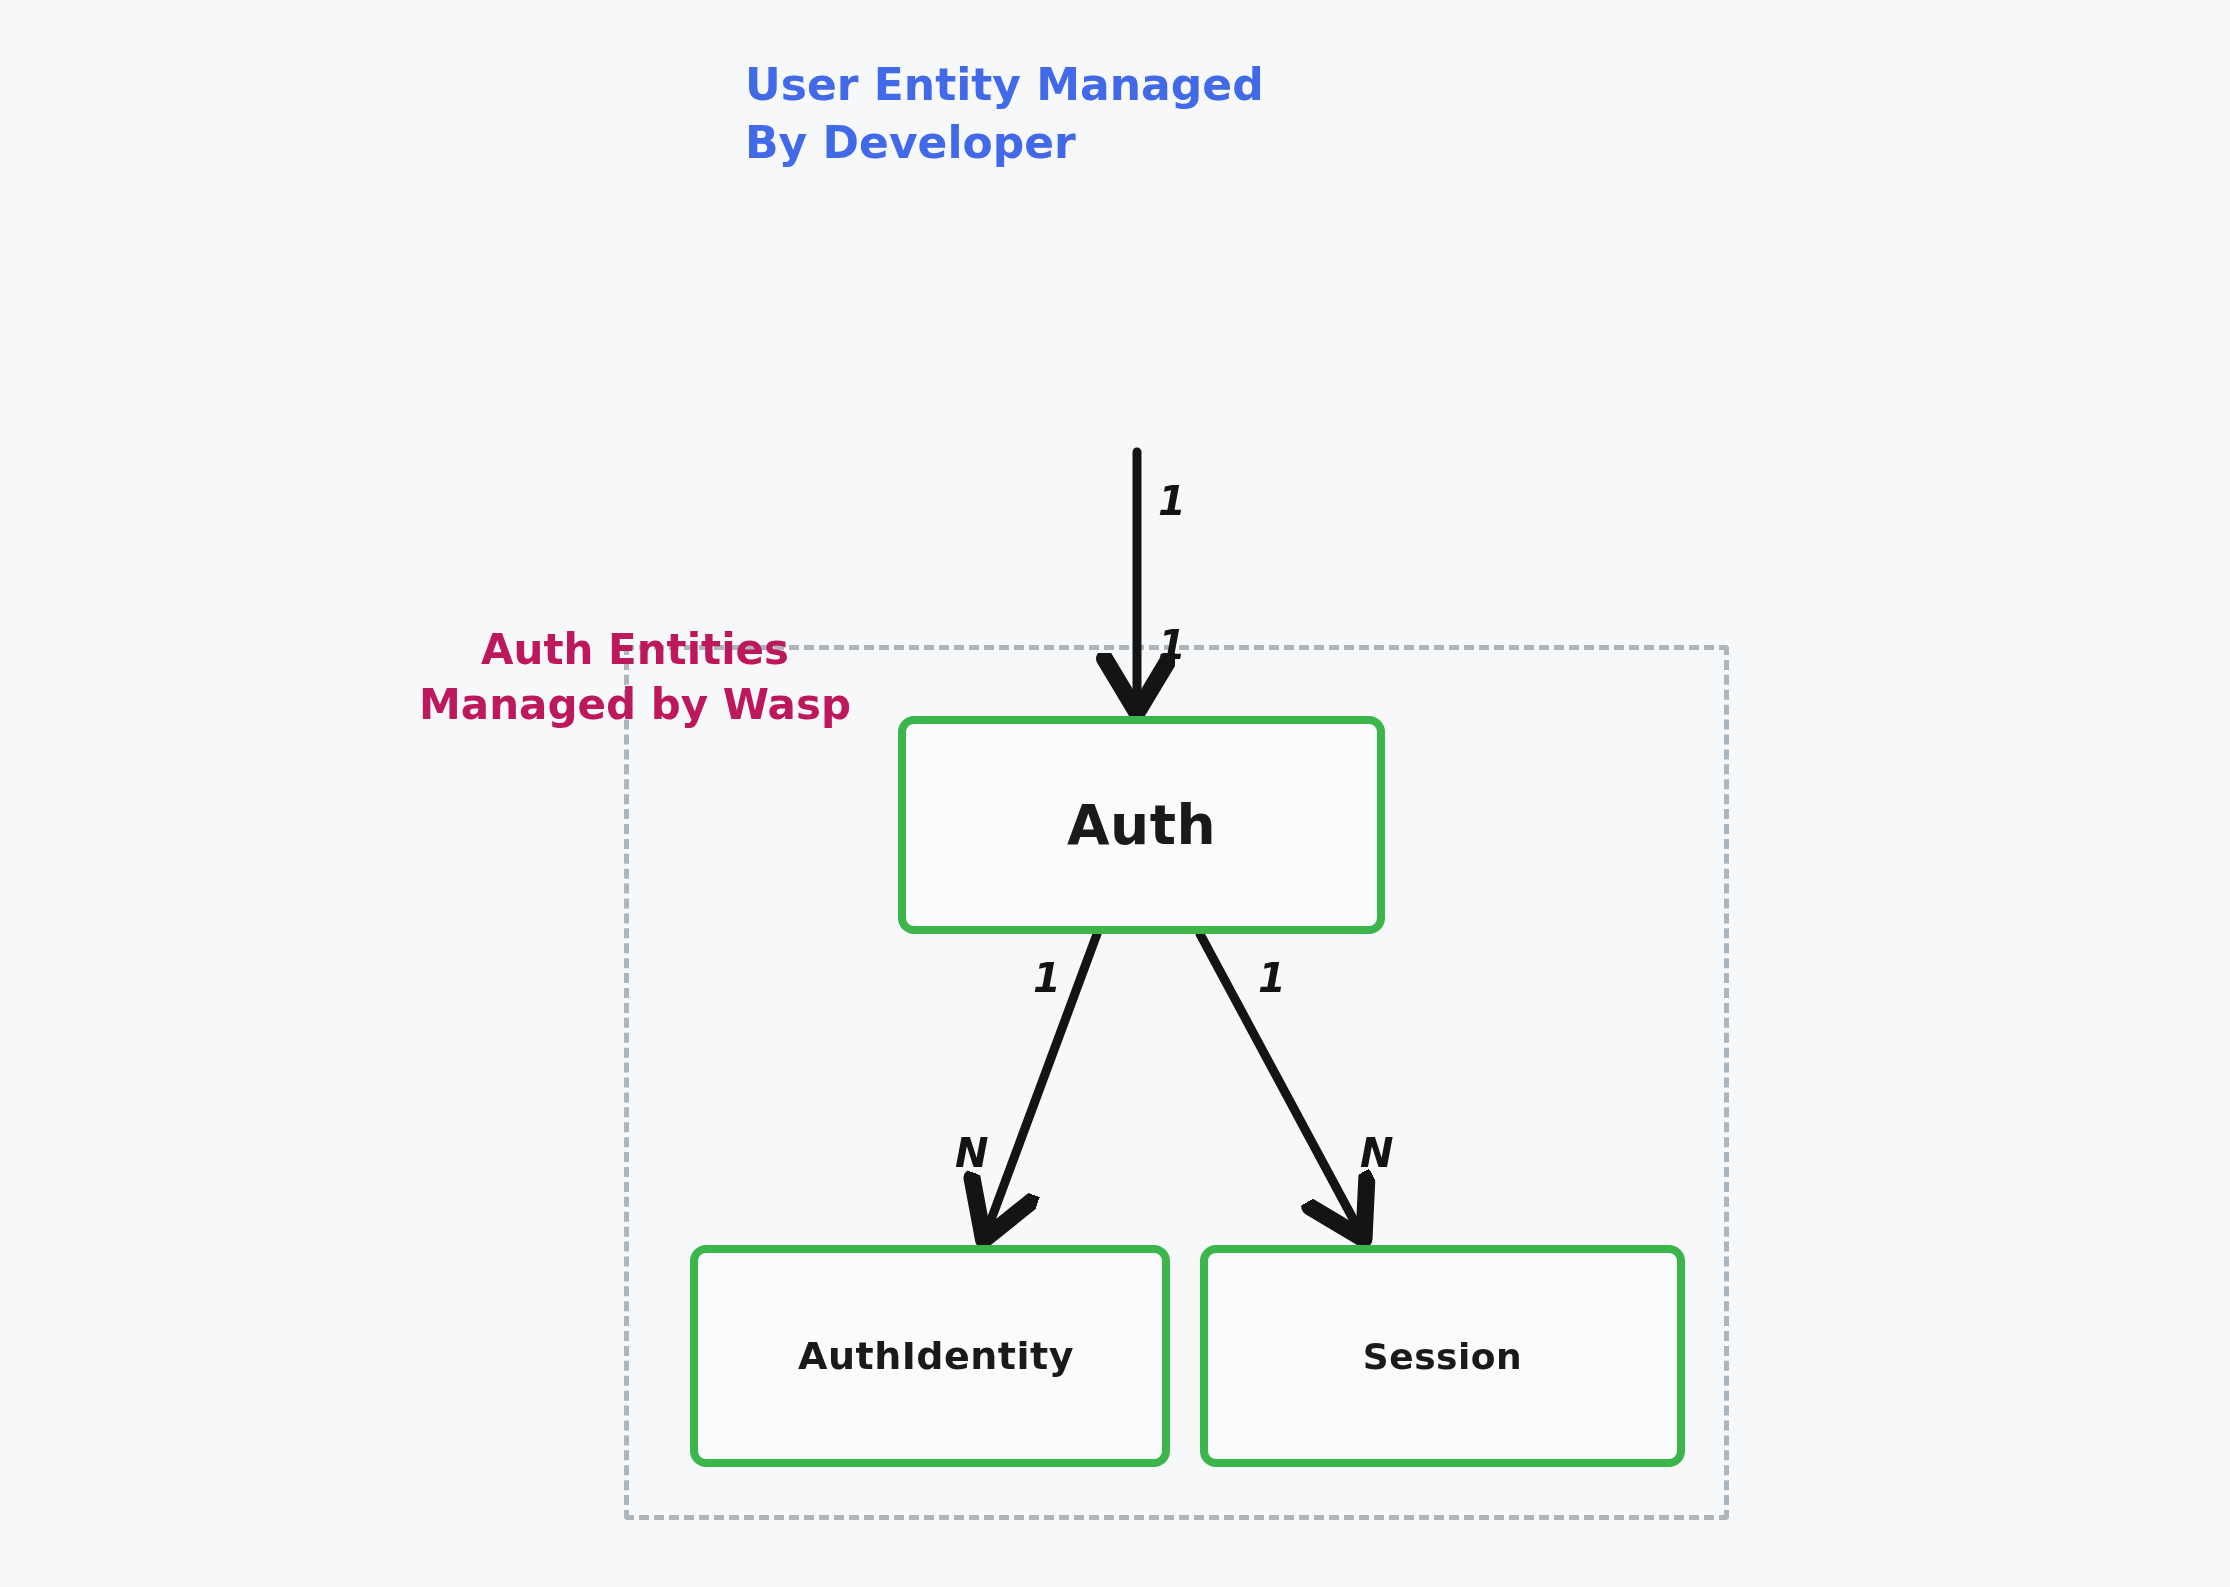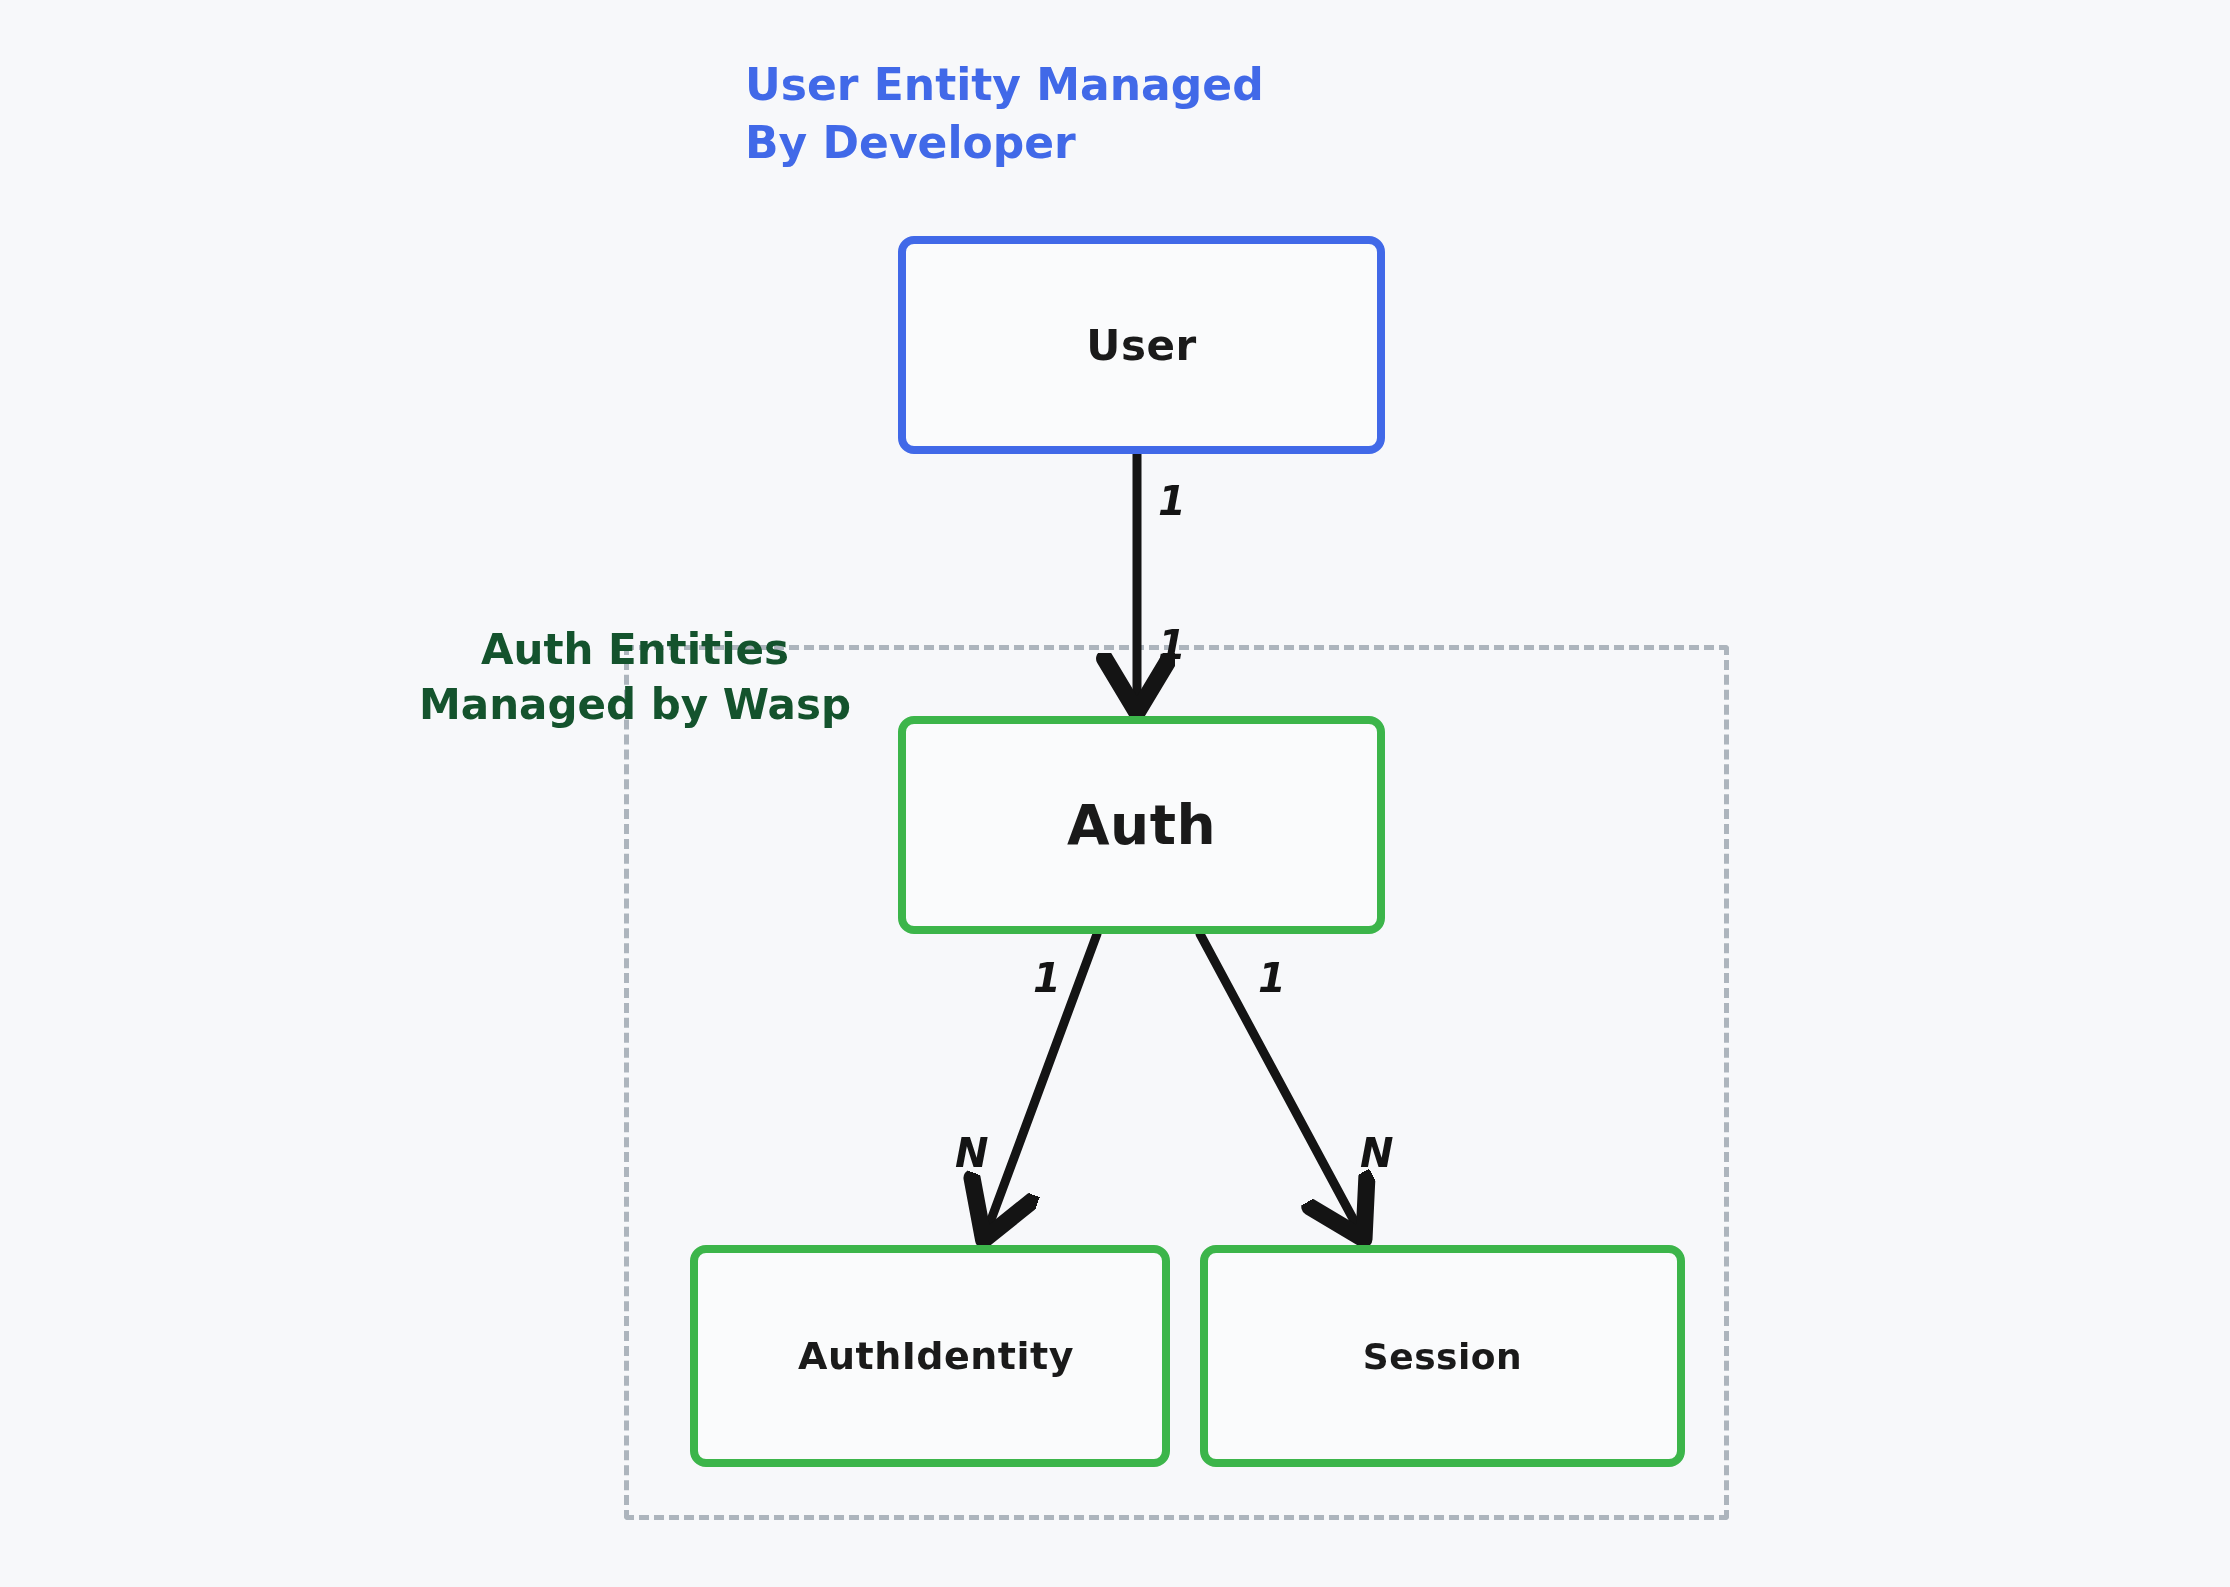--- a/index.html
+++ b/index.html
@@ -92,21 +92,21 @@
     left: 745px;
     top: 56px;
     width: 800px;
     color: #4169e8;
     font-size: 44px;
   }
   .caption-auth {
     left: 260px;
     top: 622px;
     width: 750px;
-    color: #14532d;
+    color: #be185d;
     font-size: 42px;
     text-align: center;
   }
 
   
   .edge-label {
     position: absolute;
     font-family: "DejaVu Sans", sans-serif;
     font-weight: 700;
     font-size: 40px;
@@ -144,23 +144,20 @@
 
     <line x1="1200" y1="934" x2="1358" y2="1228" stroke="#141414" stroke-width="9" stroke-linecap="round" marker-end="url(#arrowhead)"></line>
   </svg>
 
   <div class="caption caption-user">User Entity Managed
 By Developer</div>
 
   <div class="caption caption-auth">Auth Entities
 Managed by Wasp</div>
 
-  <div class="node node-user">
-    <span>User</span>
-  </div>
 
   <div class="node node-auth">
     <span>Auth</span>
   </div>
 
   <div class="node node-authidentity">
     <span>AuthIdentity</span>
   </div>
 
   <div class="node node-session">

